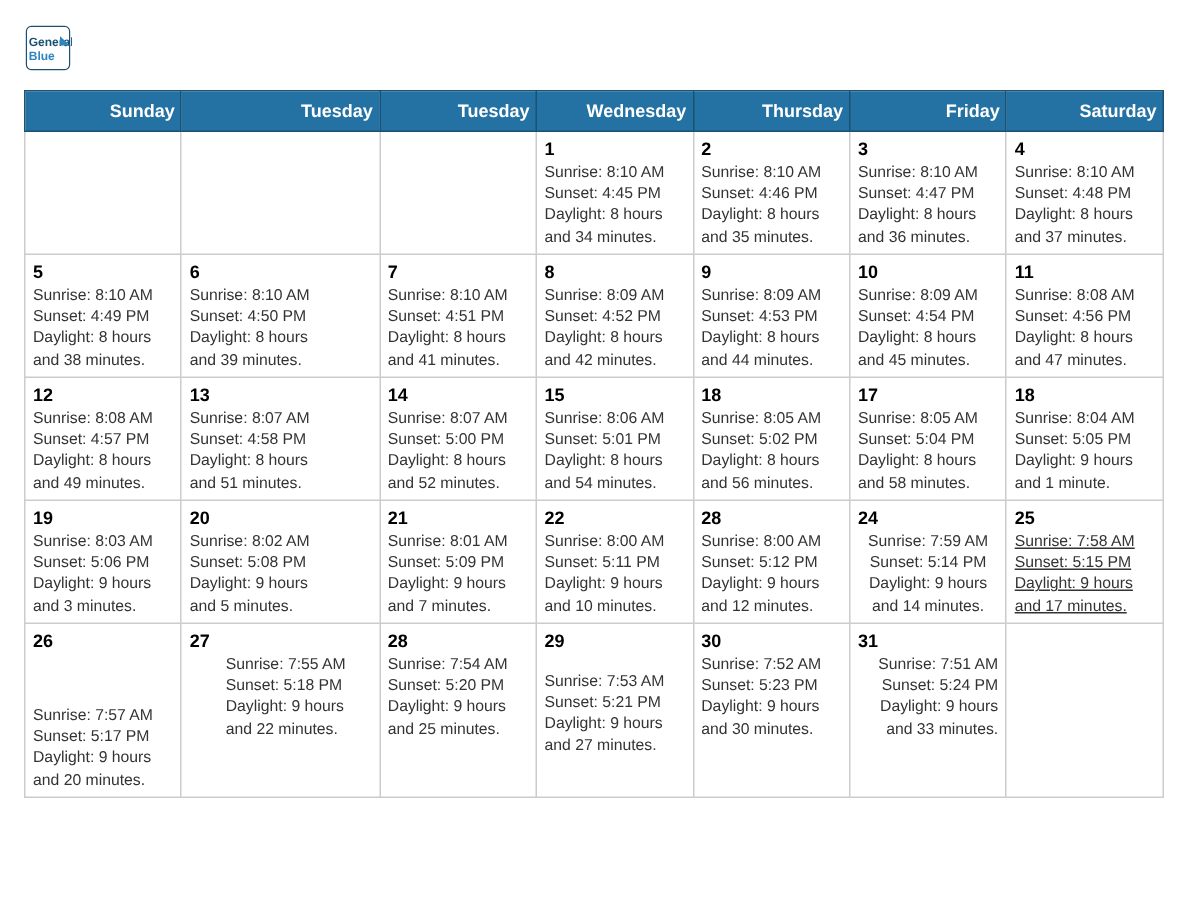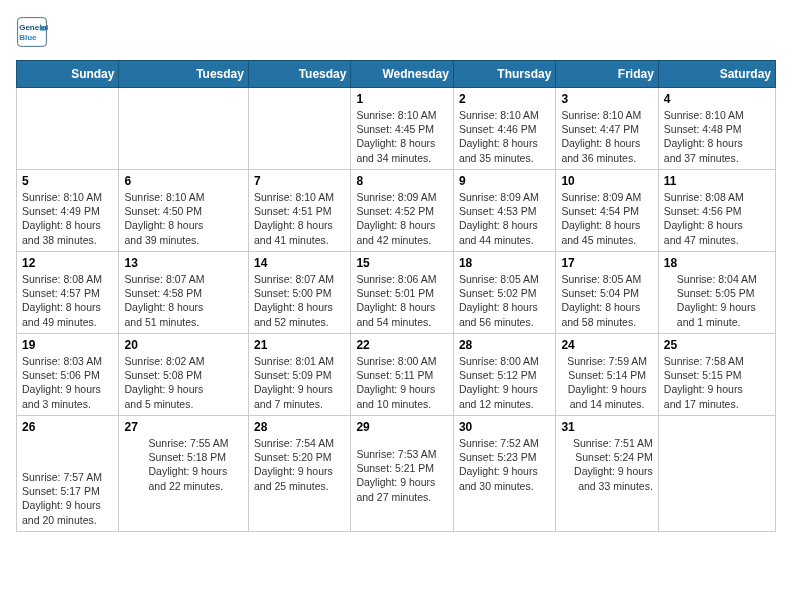--- a/index.html
+++ b/index.html
@@ -235,21 +235,21 @@
         </td>
         <td>
           <div class="day-number">17</div>
           <div class="day-info" style="white-space: pre-line;">Sunrise: 8:05 AM
 Sunset: 5:04 PM
 Daylight: 8 hours
 and 58 minutes.</div>
         </td>
         <td>
           <div class="day-number">18</div>
-          <div class="day-info" style="white-space: pre-line; margin-left: 13px;">Sunrise: 8:04 AM
+          <div class="day-info" style="white-space: pre-line;">Sunrise: 8:04 AM
 Sunset: 5:05 PM
 Daylight: 9 hours
 and 1 minute.</div>
         </td>
       </tr>
       <tr>
         <td>
           <div class="day-number">19</div>
           <div class="day-info" style="white-space: pre-line;">Sunrise: 8:03 AM
 Sunset: 5:06 PM
@@ -286,21 +286,21 @@
         </td>
         <td>
           <div class="day-number">24</div>
           <div class="day-info" style="white-space: pre-line; text-align: center;">Sunrise: 7:59 AM
 Sunset: 5:14 PM
 Daylight: 9 hours
 and 14 minutes.</div>
         </td>
         <td>
           <div class="day-number">25</div>
-          <div class="day-info" style="white-space: pre-line;">Sunrise: 7:58 AM
+          <div class="day-info" style="white-space: pre-line; text-decoration: underline;">Sunrise: 7:58 AM
 Sunset: 5:15 PM
 Daylight: 9 hours
 and 17 minutes.</div>
         </td>
       </tr>
       <tr>
         <td>
           <div class="day-number">26</div>
           <div class="day-info" style="white-space: pre-line; margin-top: 36px;">Sunrise: 7:57 AM
 Sunset: 5:17 PM

